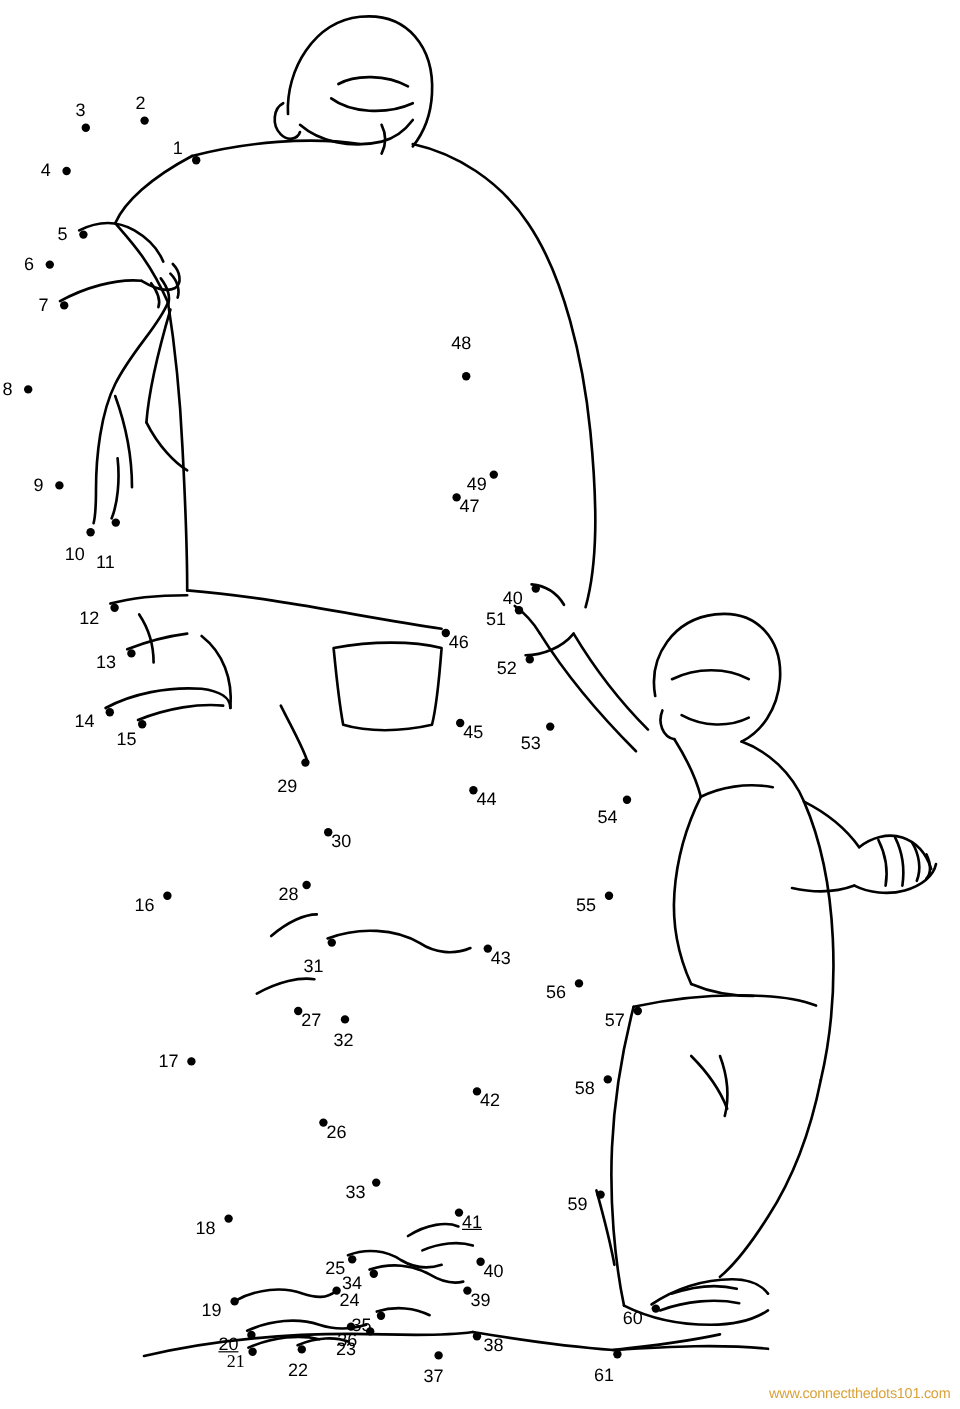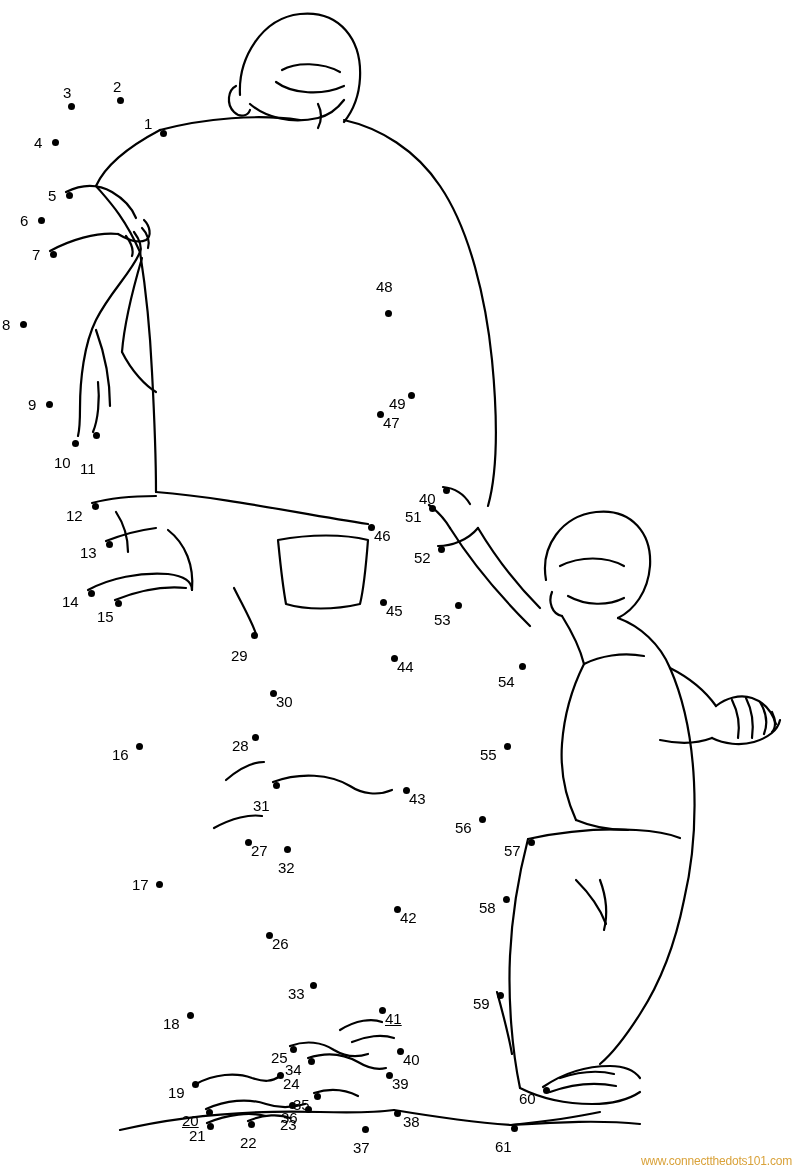--- a/index.html
+++ b/index.html
@@ -190,21 +190,21 @@
       <div class="dot-label" style="left: 112px; top: 747px;">16</div>
       <div class="dot-mark" style="left: 136px; top: 743px;"></div>
       <div class="dot-label" style="left: 132px; top: 877px;">17</div>
       <div class="dot-mark" style="left: 156px; top: 881px;"></div>
       <div class="dot-label" style="left: 163px; top: 1016px;">18</div>
       <div class="dot-mark" style="left: 187px; top: 1012px;"></div>
       <div class="dot-label" style="left: 168px; top: 1085px;">19</div>
       <div class="dot-mark" style="left: 192px; top: 1081px;"></div>
       <div class="dot-label" style="left: 182px; top: 1113px; text-decoration: underline;">20</div>
       <div class="dot-mark" style="left: 206px; top: 1109px;"></div>
-      <div class="dot-label" style="left: 189px; top: 1128px;">21</div>
+      <div class="dot-label" style="left: 189px; top: 1128px; font-family: Liberation Serif, serif;">21</div>
       <div class="dot-mark" style="left: 207px; top: 1123px;"></div>
       <div class="dot-label" style="left: 240px; top: 1135px;">22</div>
       <div class="dot-mark" style="left: 248px; top: 1121px;"></div>
       <div class="dot-label" style="left: 280px; top: 1117px;">23</div>
       <div class="dot-mark" style="left: 289px; top: 1102px;"></div>
       <div class="dot-label" style="left: 283px; top: 1076px;">24</div>
       <div class="dot-mark" style="left: 277px; top: 1072px;"></div>
       <div class="dot-label" style="left: 271px; top: 1050px;">25</div>
       <div class="dot-mark" style="left: 290px; top: 1046px;"></div>
       <div class="dot-label" style="left: 272px; top: 936px;">26</div>

